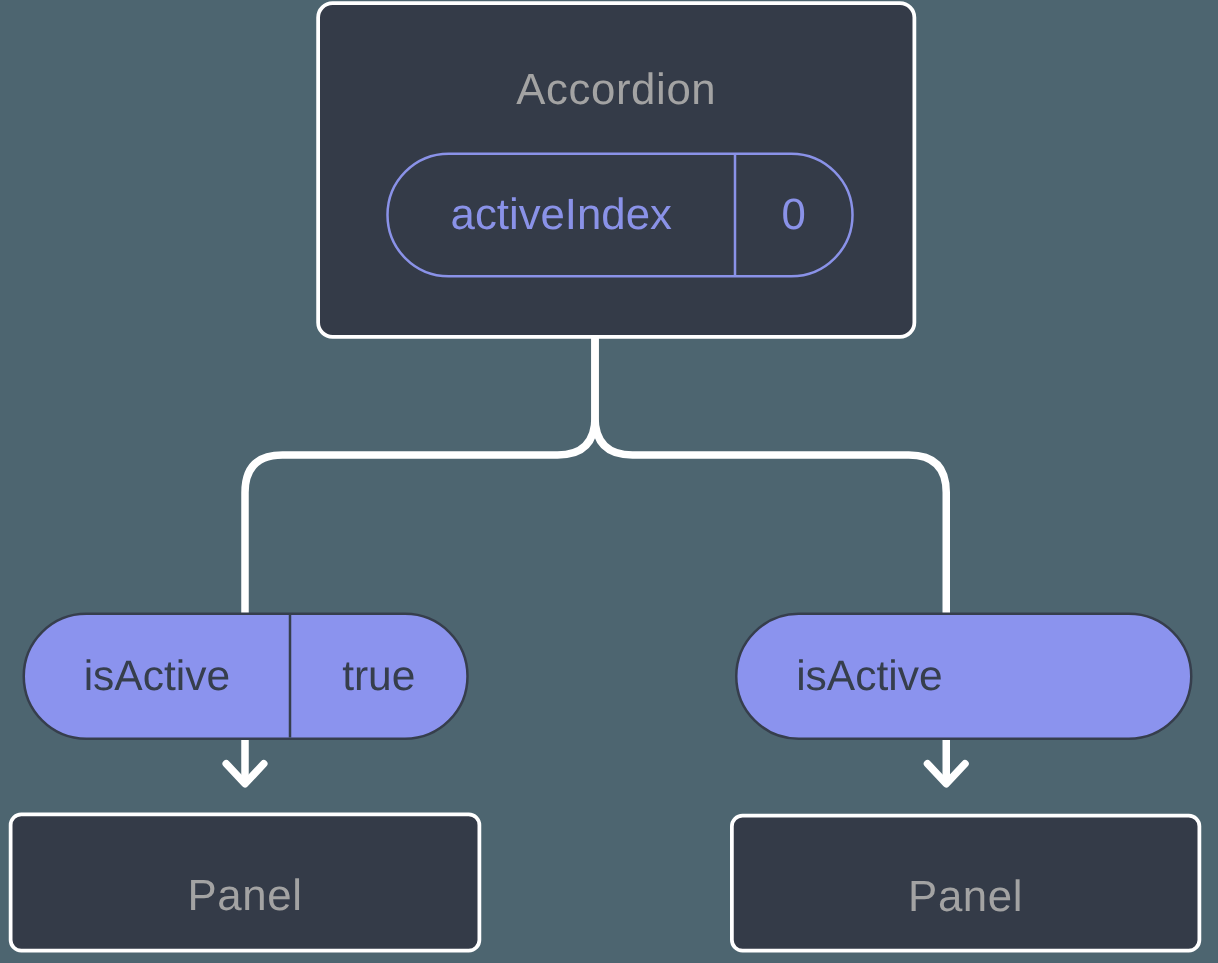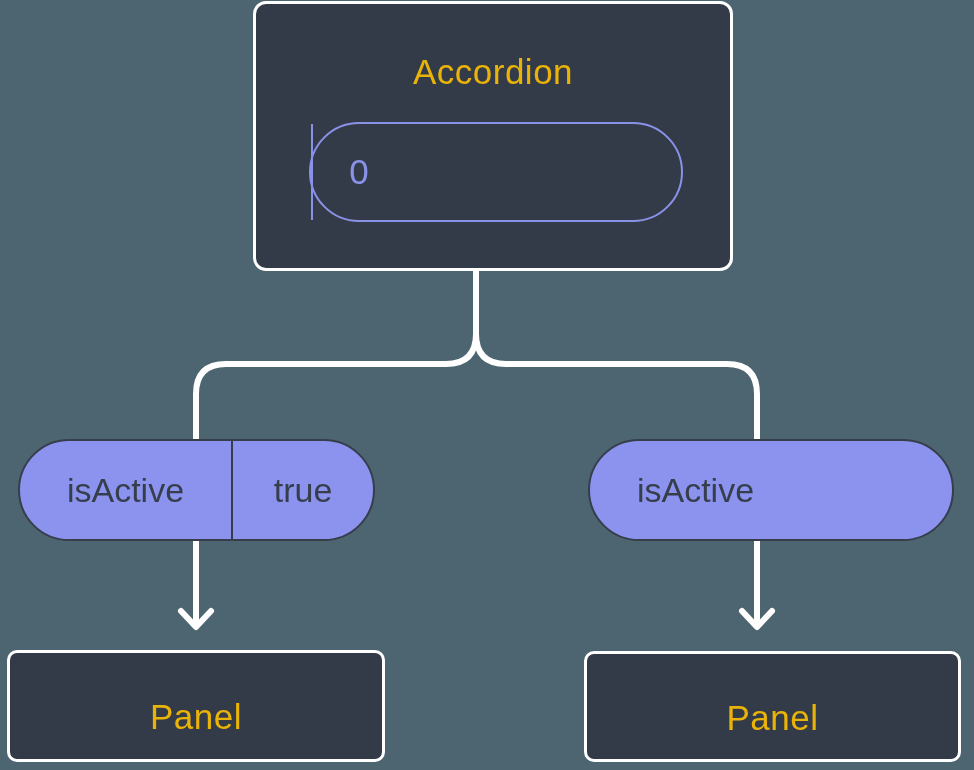--- a/index.html
+++ b/index.html
@@ -27,21 +27,21 @@
     border: 3px solid #ffffff;
     border-radius: 13px;
     box-sizing: border-box;
     z-index: 2;
   }
   .node-title {
     position: absolute;
     left: 0;
     width: 100%;
     text-align: center;
-    color: #eab308;
+    color: #a3a3a3;
     font-size: 35px;
     font-weight: 500;
     letter-spacing: 0.5px;
   }
   .accordion-node { left: 253px; top: 1px; width: 480px; height: 270px; }
   .accordion-node .node-title { top: 48px; }
 
   .state-pill {
     position: absolute;
     left: 53px;
@@ -65,21 +65,21 @@
   .state-pill .pill-value {
     width: 92px;
     border-left: 2.5px solid #8a92e8;
     display: flex;
     align-items: center;
     justify-content: center;
   }
 
   .prop-pill {
     position: absolute;
-    top: 439px;
+    top: 490px;
     height: 102px;
     background: #8b93ee;
     border: 2.5px solid #363e4c;
     border-radius: 51px;
     box-sizing: border-box;
     display: flex;
     align-items: stretch;
     color: #363e4c;
     font-size: 34px;
     z-index: 2;
@@ -116,20 +116,21 @@
       <path d="M 476 268 L 476 334 Q 476 364 446 364 L 226 364 Q 196 364 196 394 L 196 624"></path>
       <path d="M 476 268 L 476 334 Q 476 364 506 364 L 727 364 Q 757 364 757 394 L 757 624"></path>
       <path d="M 181 611 L 196 627 L 211 611"></path>
       <path d="M 742 611 L 757 627 L 772 611"></path>
     </g>
   </svg>
 
   <div class="node accordion-node">
     <div class="node-title">Accordion</div>
     <div class="state-pill">
+      <div class="pill-name">activeIndex</div>
       <div class="pill-value">0</div>
     </div>
   </div>
 
   <div class="prop-pill prop-pill-left">
     <div class="pill-name">isActive</div>
     <div class="pill-value">true</div>
   </div>
 
   <div class="prop-pill prop-pill-right">

